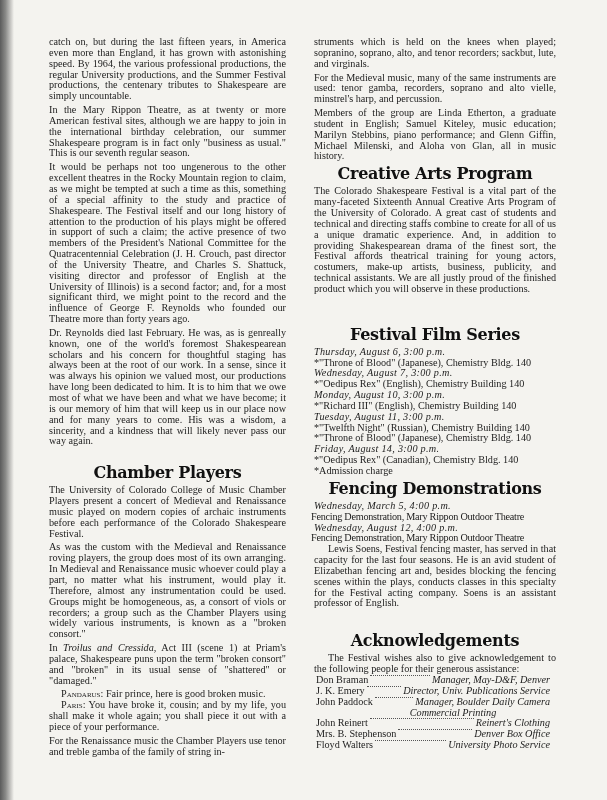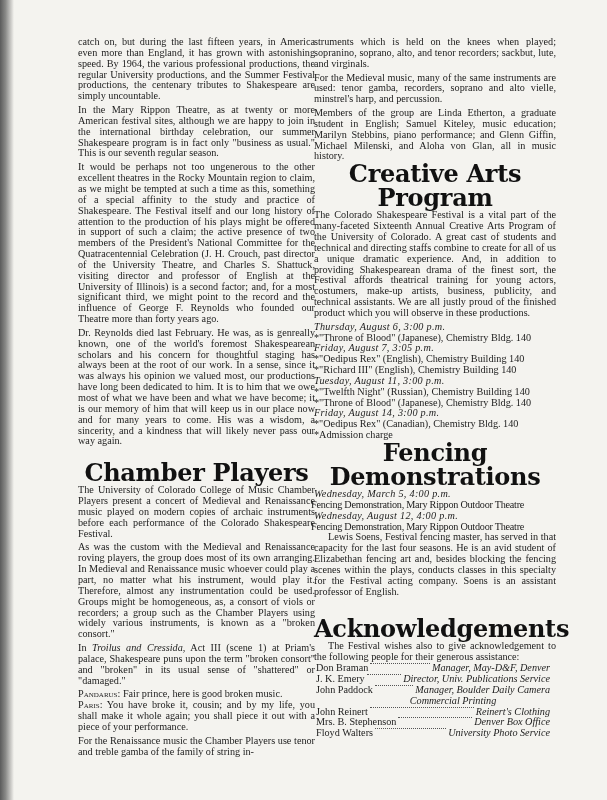--- a/index.html
+++ b/index.html
@@ -11,31 +11,31 @@
   }
   .binding {
     position: absolute; left: 0; top: 0; width: 14px; height: 800px;
     background: linear-gradient(to right, #5b5b5b 0%, #8a8a88 40%, #cfcecb 80%, #f4f3ef 100%);
   }
   .col {
     position: absolute; top: 37px;
     font-size: 10.2px; line-height: 10.85px;
     text-align: justify;
   }
-  .col.left { left: 78px; width: 237px; }
+  .col.left { left: 49px; width: 237px; }
   .col.right { left: 314px; width: 242px; }
   p { margin: 0 0 3px 0; }
   .indent { text-indent: 14px; }
   h2 {
     font-family: "DejaVu Serif", "Liberation Serif", serif;
     font-weight: bold; text-align: center;
     margin: 0; letter-spacing: -0.3px; color: #111;
   }
-  h2.big { font-size: 24px; line-height: 24px; }
-  .sc { font-variant: small-caps; }
+  h2.big { font-size: 16px; line-height: 24px; }
+  .sc { font-variant: small-caps; margin-left: 12px; }
   em, .it { font-style: italic; }
   .film-date, .fence-date { font-style: italic; letter-spacing: 0.3px; }
   .film-line { text-align: left; }
   .ack-row { display: flex; align-items: flex-start; white-space: nowrap; }
   .ack-name { flex: 0 0 auto; }
   .ack-dots { flex: 1 1 auto; border-bottom: 1px dotted #555; margin: 0 2px 2px 2px; min-width: 8px; }
   .ack-role { flex: 0 0 auto; font-style: italic; }
   .ack-cont { text-align: center; font-style: italic; padding-left: 40px; }
   .ack-list { padding-left: 2px; padding-right: 6px; }
 </style>
@@ -60,30 +60,32 @@
 </div>
 
 <div class="col right">
   <p>struments which is held on the knees when played; sopranino, soprano, alto, and tenor recorders; sackbut, lute, and virginals.</p>
   <p>For the Medieval music, many of the same instruments are used: tenor gamba, recorders, soprano and alto vielle, minstrel's harp, and percussion.</p>
   <p style="margin-bottom:0">Members of the group are Linda Etherton, a graduate student in English; Samuel Kiteley, music education; Marilyn Stebbins, piano performance; and Glenn Giffin, Michael Milenski, and Aloha von Glan, all in music history.</p>
 
   <h2 class="big">Creative Arts Program</h2>
   <p>The Colorado Shakespeare Festival is a vital part of the many-faceted Sixteenth Annual Creative Arts Program of the University of Colorado. A great cast of students and technical and directing staffs combine to create for all of us a unique dramatic experience. And, in addition to providing Shakespearean drama of the finest sort, the Festival affords theatrical training for young actors, costumers, make-up artists, business, publicity, and technical assistants. We are all justly proud of the finished product which you will observe in these productions.</p>
 
+  <h2 class="big" style="margin-top:28px;">Festival Film Series</h2>
   <div>
     <div>
         <div class="film-date">Thursday, August 6, 3:00 p.m.</div>
         <div class="film-line">*"Throne of Blood" (Japanese), Chemistry Bldg. 140</div>
       </div>
     <div>
-        <div class="film-date">Friday, August 7, 3:05 p.m.</div>
+        <div class="film-date">Wednesday, August 7, 3:00 p.m.</div>
         <div class="film-line">*"Oedipus Rex" (English), Chemistry Building 140</div>
       </div>
     <div>
+        <div class="film-date">Monday, August 10, 3:00 p.m.</div>
         <div class="film-line">*"Richard III" (English), Chemistry Building 140</div>
       </div>
     <div>
         <div class="film-date">Tuesday, August 11, 3:00 p.m.</div>
         <div class="film-line">*"Twelfth Night" (Russian), Chemistry Building 140</div>
       </div>
     <div>
         <div class="film-line">*"Throne of Blood" (Japanese), Chemistry Bldg. 140</div>
       </div>
     <div>

